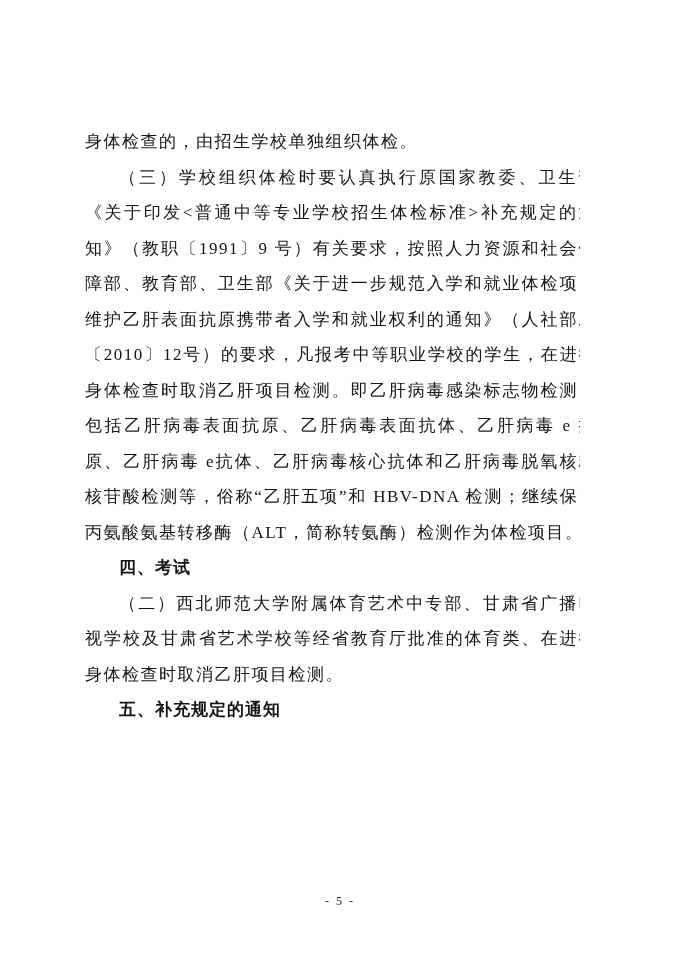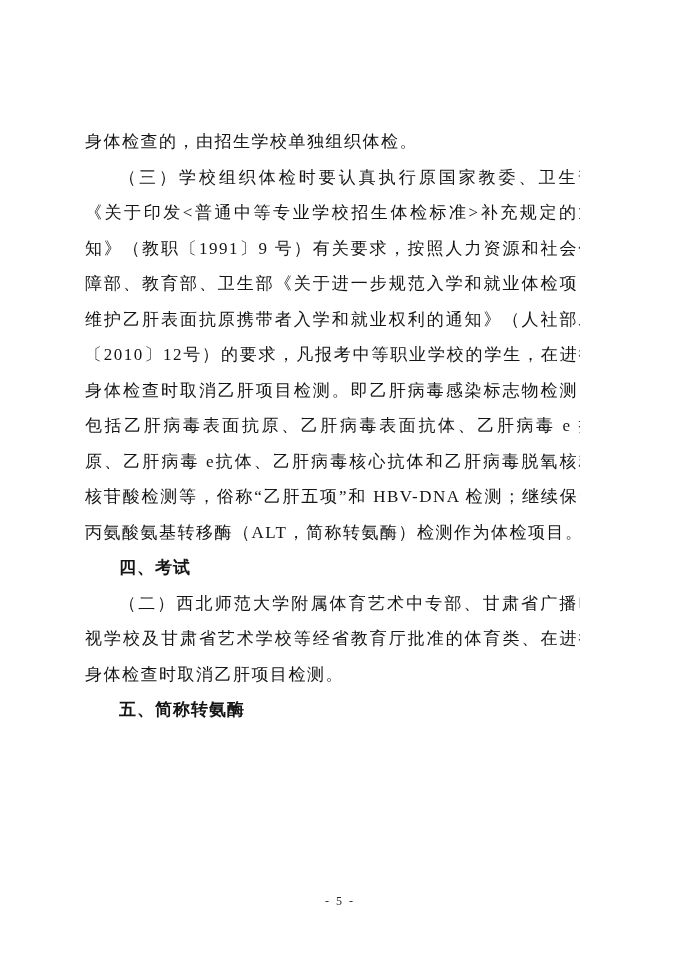--- a/index.html
+++ b/index.html
@@ -62,16 +62,16 @@
 </style>
 </head>
 <body>
 
 <div class="page">
   <div class="text-block">
     <p class="para no-indent">身体检查的，由招生学校单独组织体检。</p>
     <p class="para">（三）学校组织体检时要认真执行原国家教委、卫生部《关于印发&lt;普通中等专业学校招生体检标准&gt;补充规定的通知》（教职〔1991〕9 号）有关要求，按照人力资源和社会保障部、教育部、卫生部《关于进一步规范入学和就业体检项目维护乙肝表面抗原携带者入学和就业权利的通知》（人社部发〔2010〕12号）的要求，凡报考中等职业学校的学生，在进行身体检查时取消乙肝项目检测。即乙肝病毒感染标志物检测，包括乙肝病毒表面抗原、乙肝病毒表面抗体、乙肝病毒 e 抗原、乙肝病毒 e抗体、乙肝病毒核心抗体和乙肝病毒脱氧核糖核苷酸检测等，俗称“乙肝五项”和 HBV-DNA 检测；继续保留丙氨酸氨基转移酶（ALT，简称转氨酶）检测作为体检项目。</p>
     <p class="para heading">四、考试</p>
     <p class="para">（二）西北师范大学附属体育艺术中专部、甘肃省广播电视学校及甘肃省艺术学校等经省教育厅批准的体育类、在进行身体检查时取消乙肝项目检测。</p>
-    <p class="para heading">五、简称转氨酶</p>
+    <p class="para heading">五、补充规定的通知</p>
   </div>
   <div class="footer">- 5 -</div>
 </div>
 
 </body></html>

